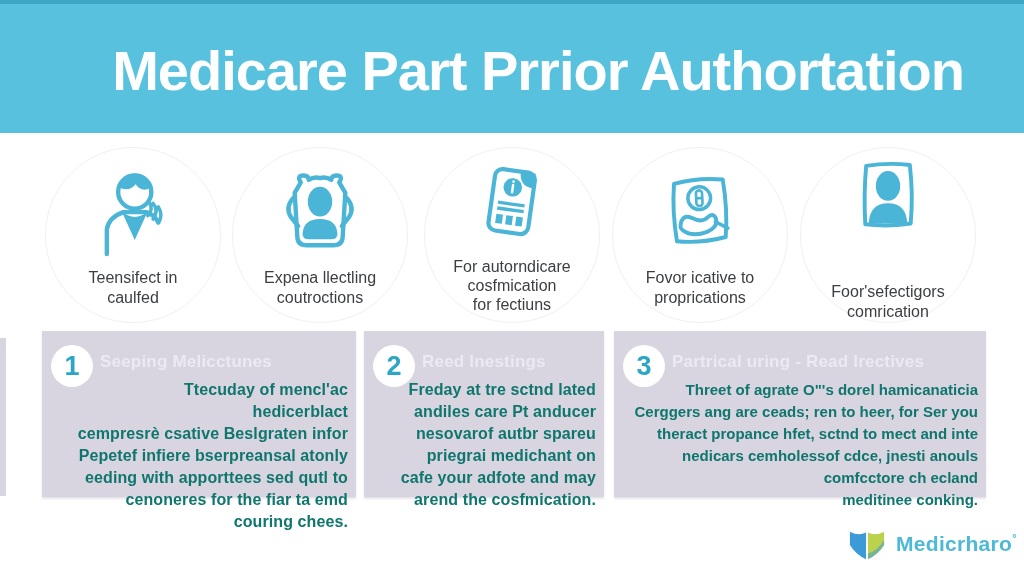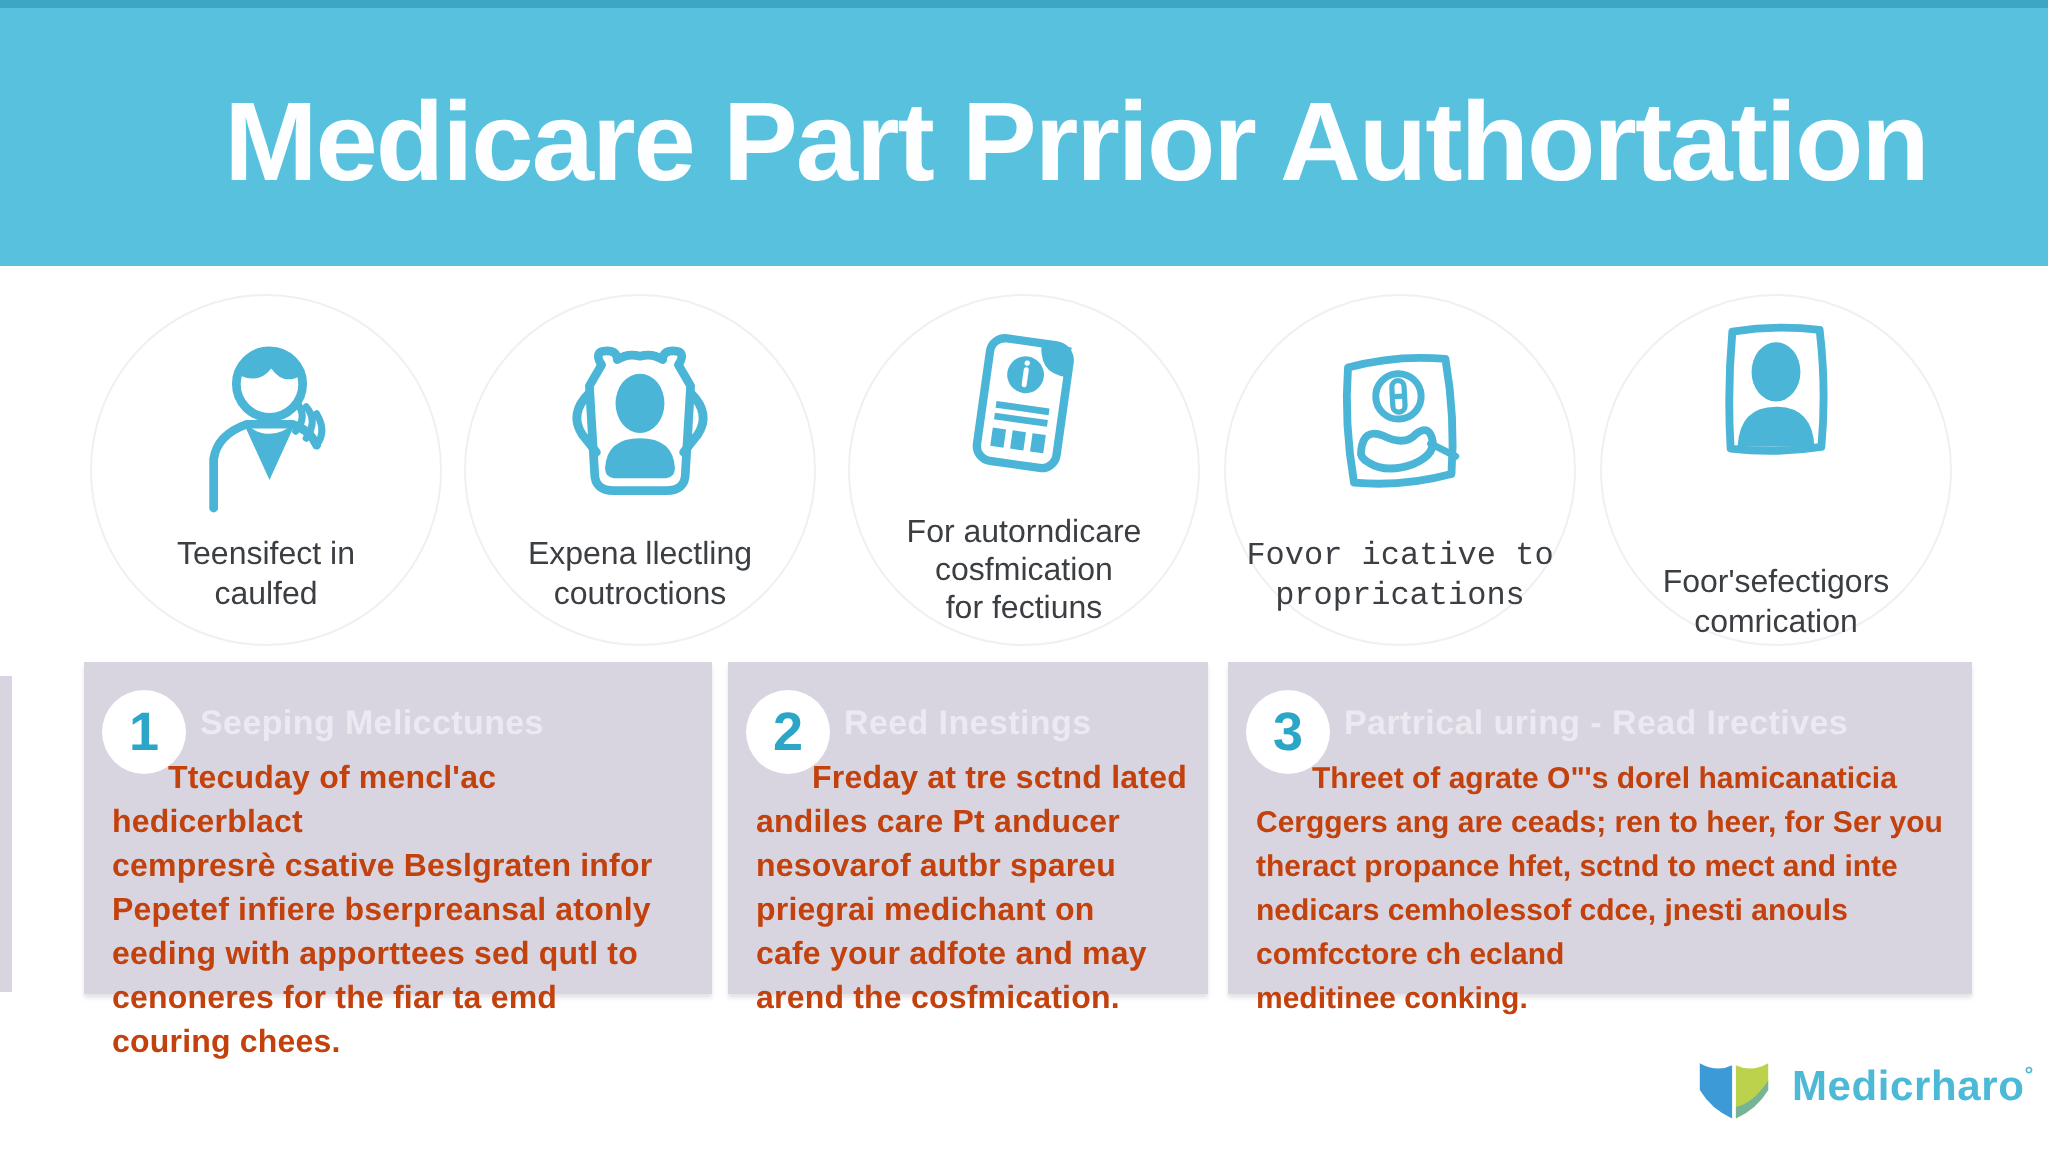--- a/index.html
+++ b/index.html
@@ -37,21 +37,21 @@
   .feature .caption {
     margin-top: 4px;
     text-align: center;
     font-size: 16px; line-height: 20px; color: #3b3e42;
   }
   .f1 { left: 45px; }
   .f2 { left: 232px; }
   .f3 { left: 424px; }
   .f3 .icon-wrap { height: 96px; }
   .f3 .caption { line-height: 19px; }
-  .f4 { left: 612px; font-family: Liberation Mono, monospace; }
+  .f4 { left: 612px; }
   .f5 { left: 800px; gap: 28px; }
 
   
   .step-box {
     position: absolute; top: 331px; height: 166px;
     background: #d8d4e0;
     box-shadow: 0 2px 2px rgba(180,175,190,0.35);
   }
   .s1 { left: 42px;  width: 314px; }
   .s2 { left: 364px; width: 240px; }
@@ -66,22 +66,23 @@
     display: flex; align-items: center; justify-content: center;
     font-size: 27px; font-weight: bold; color: #2ba6c6;
   }
   .step-title {
     position: absolute; left: 58px; top: 21px;
     font-size: 17px; font-weight: bold; color: #ece9f1; letter-spacing: 0.2px;
     white-space: nowrap;
   }
   .step-body {
     position: absolute; left: 14px; top: 48px; right: 8px;
-    font-size: 16px; line-height: 22px; color: #c2410c; font-weight: bold;
+    font-size: 16px; line-height: 22px; color: #0f766e; font-weight: bold;
     letter-spacing: 0.1px;
+    text-align: right;
   }
   .s3 .step-body { font-size: 15px; letter-spacing: 0; }
   .step-body .line:first-child { text-indent: 28px; }
 
   
   .logo {
     position: absolute; left: 846px; top: 522px; height: 44px;
     display: flex; align-items: center;
   }
   .logo-text {

